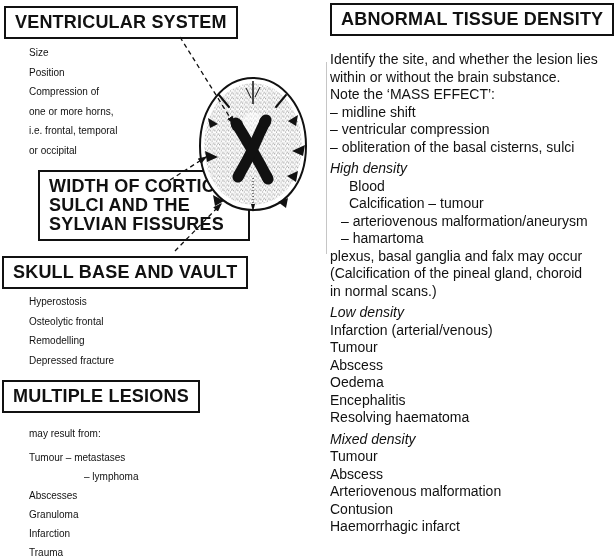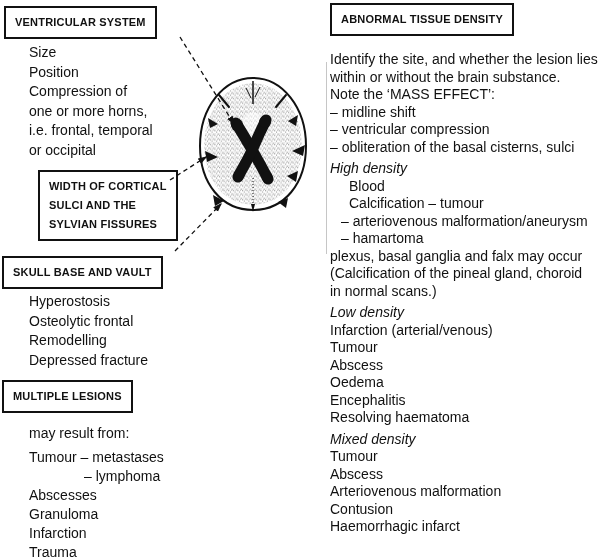--- a/index.html
+++ b/index.html
@@ -3,24 +3,24 @@
 <meta charset="utf-8">
 <style>
   html,body{margin:0;padding:0;background:#ffffff;}
   #page{
     position:relative;width:615px;height:557px;background:#ffffff;
     font-family:"Liberation Sans",sans-serif;color:#111111;overflow:hidden;
   }
   .abs{position:absolute;}
   .hbox{
     border:2px solid #111111;background:#ffffff;
-    padding:5px 9px;font-weight:bold;font-size:11px;line-height:19px;
+    padding:5px 9px;font-weight:bold;font-size:18px;line-height:19px;
     letter-spacing:0.2px;white-space:nowrap;display:inline-block;
   }
-  .llist .lline{font-size:14px;line-height:19.5px;white-space:nowrap;}
+  .llist .lline{font-size:10px;line-height:19.5px;white-space:nowrap;}
   #list-multiple .lline{line-height:19px;}
   .rlist .rline{font-size:14px;line-height:17.5px;white-space:nowrap;}
   .gap{margin-top:4px;}
   .italic{font-style:italic;}
   .ind1{padding-left:19px;}
   .ind2{padding-left:11px;}
   .ind-lym{padding-left:55px;}
   #connector-layer{pointer-events:none;}
   #scan-line{width:1px;background:#c6c6c6;}
 </style>

